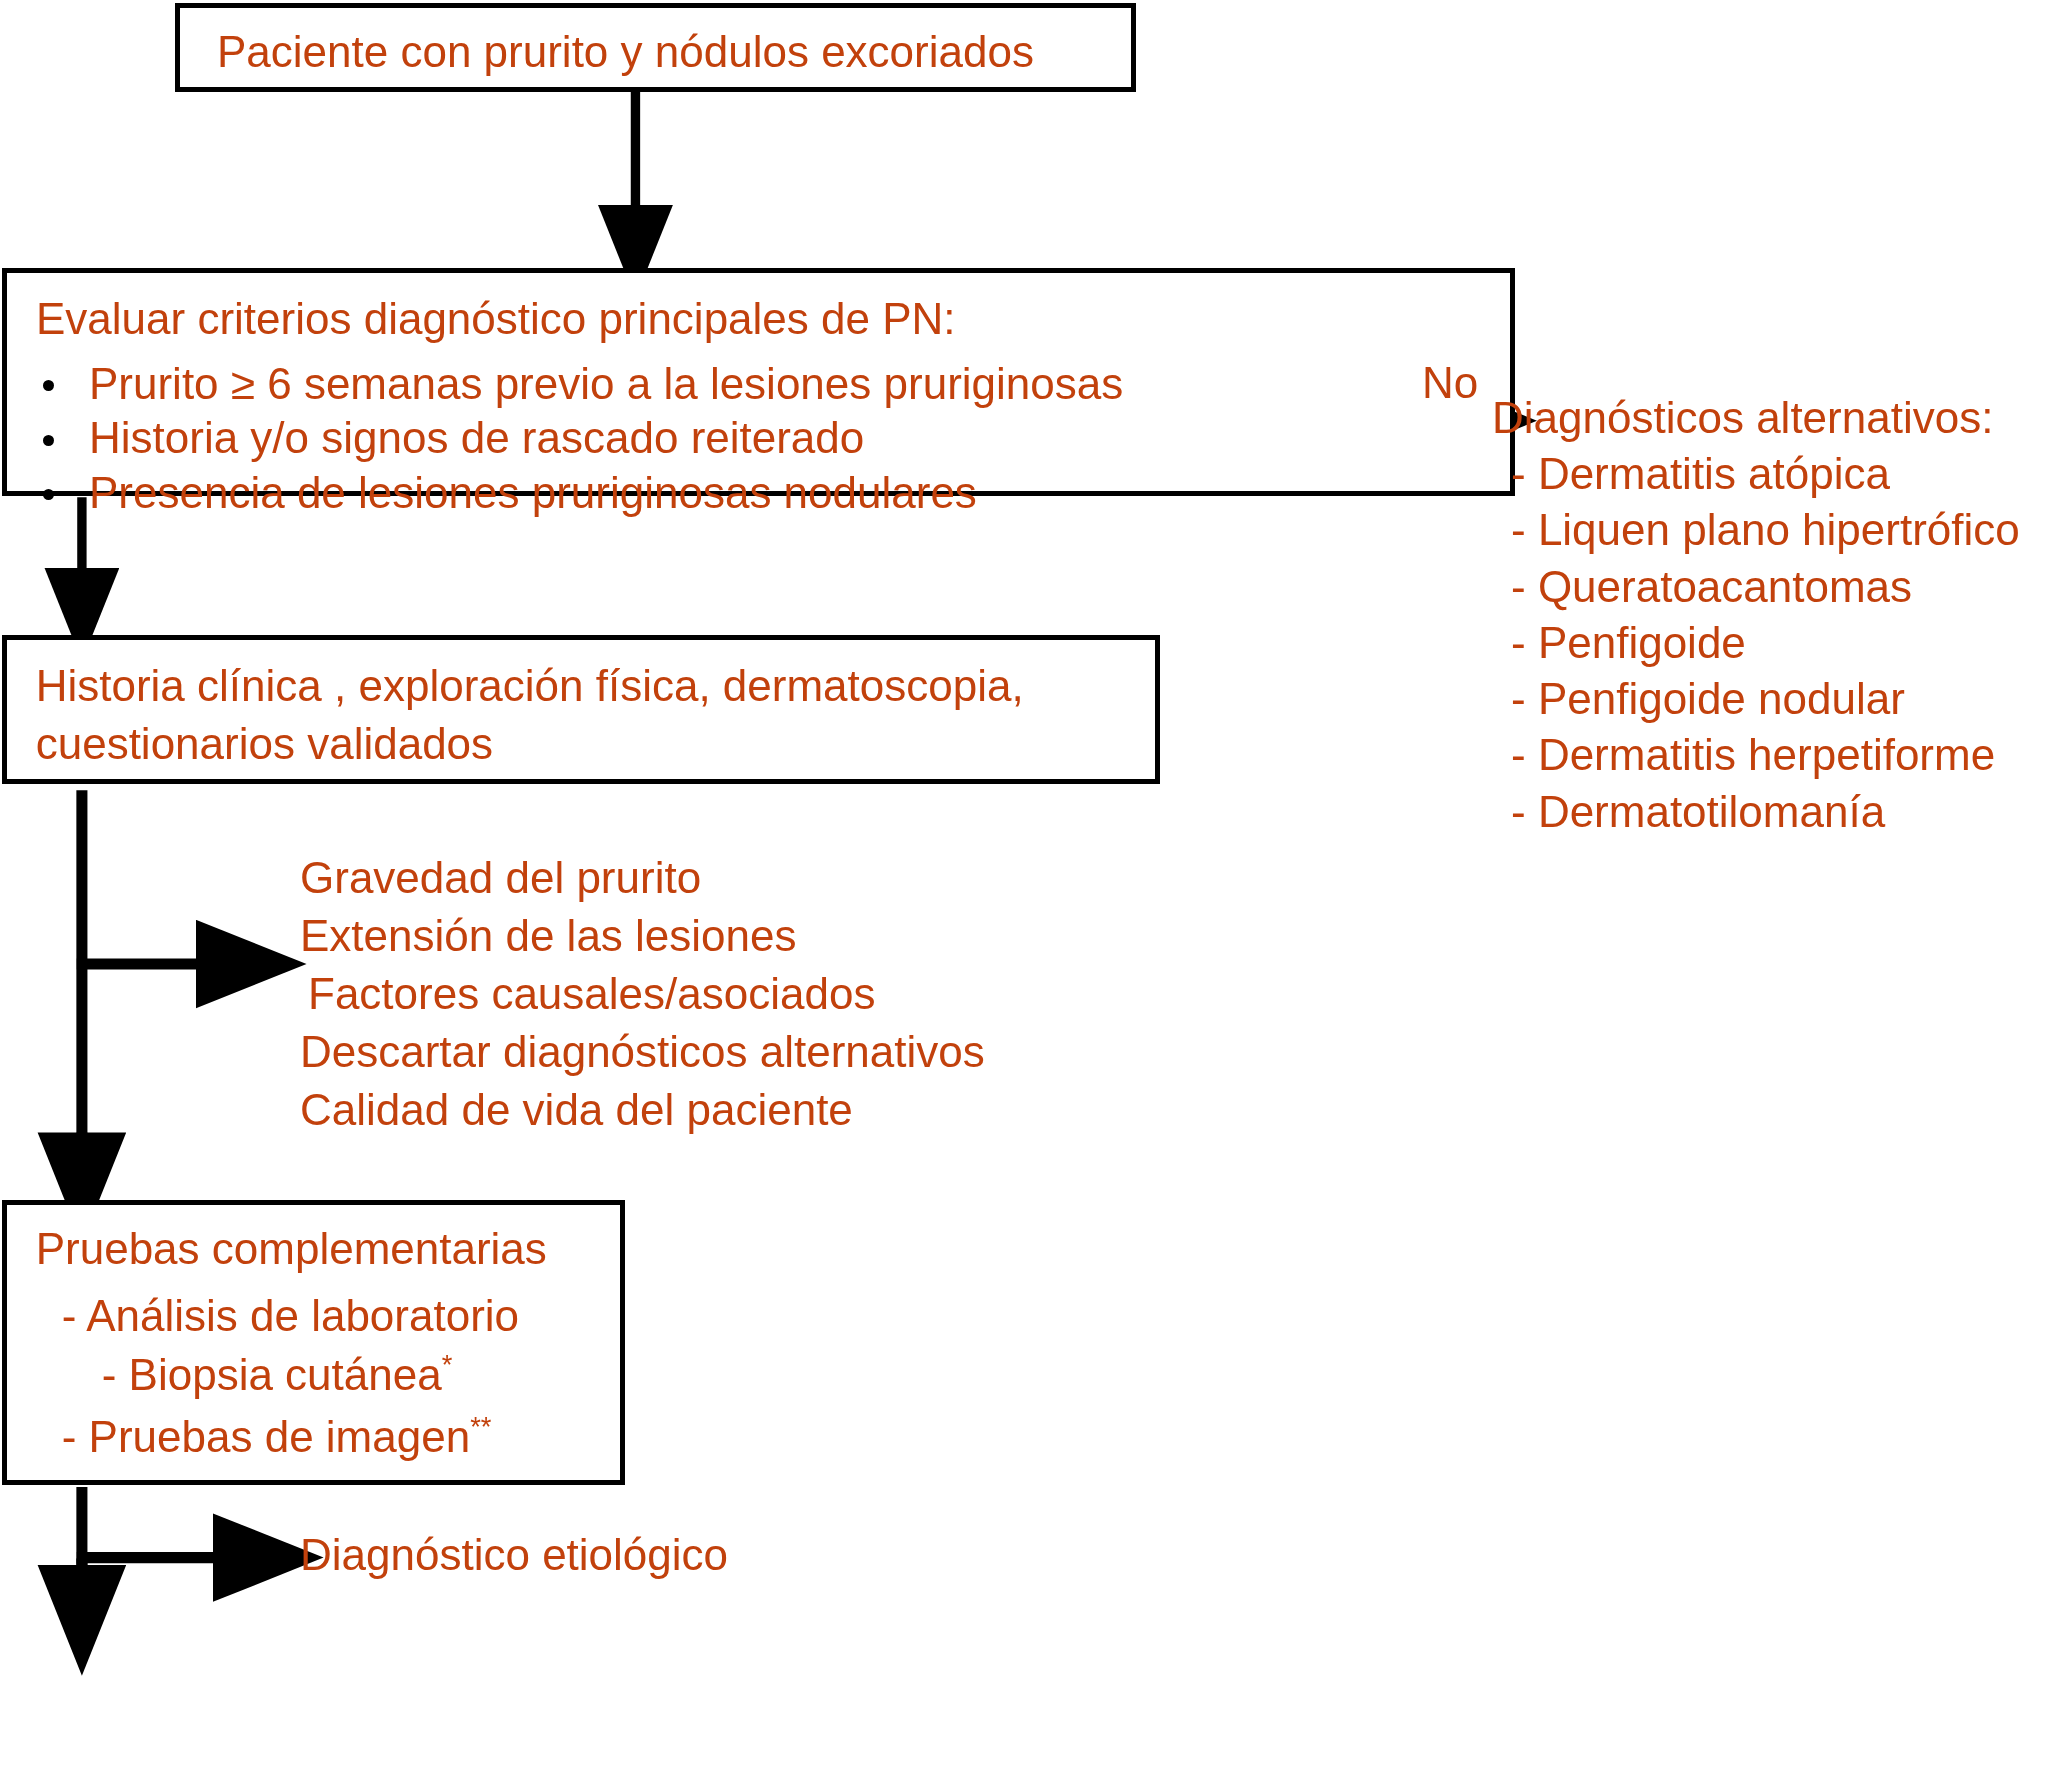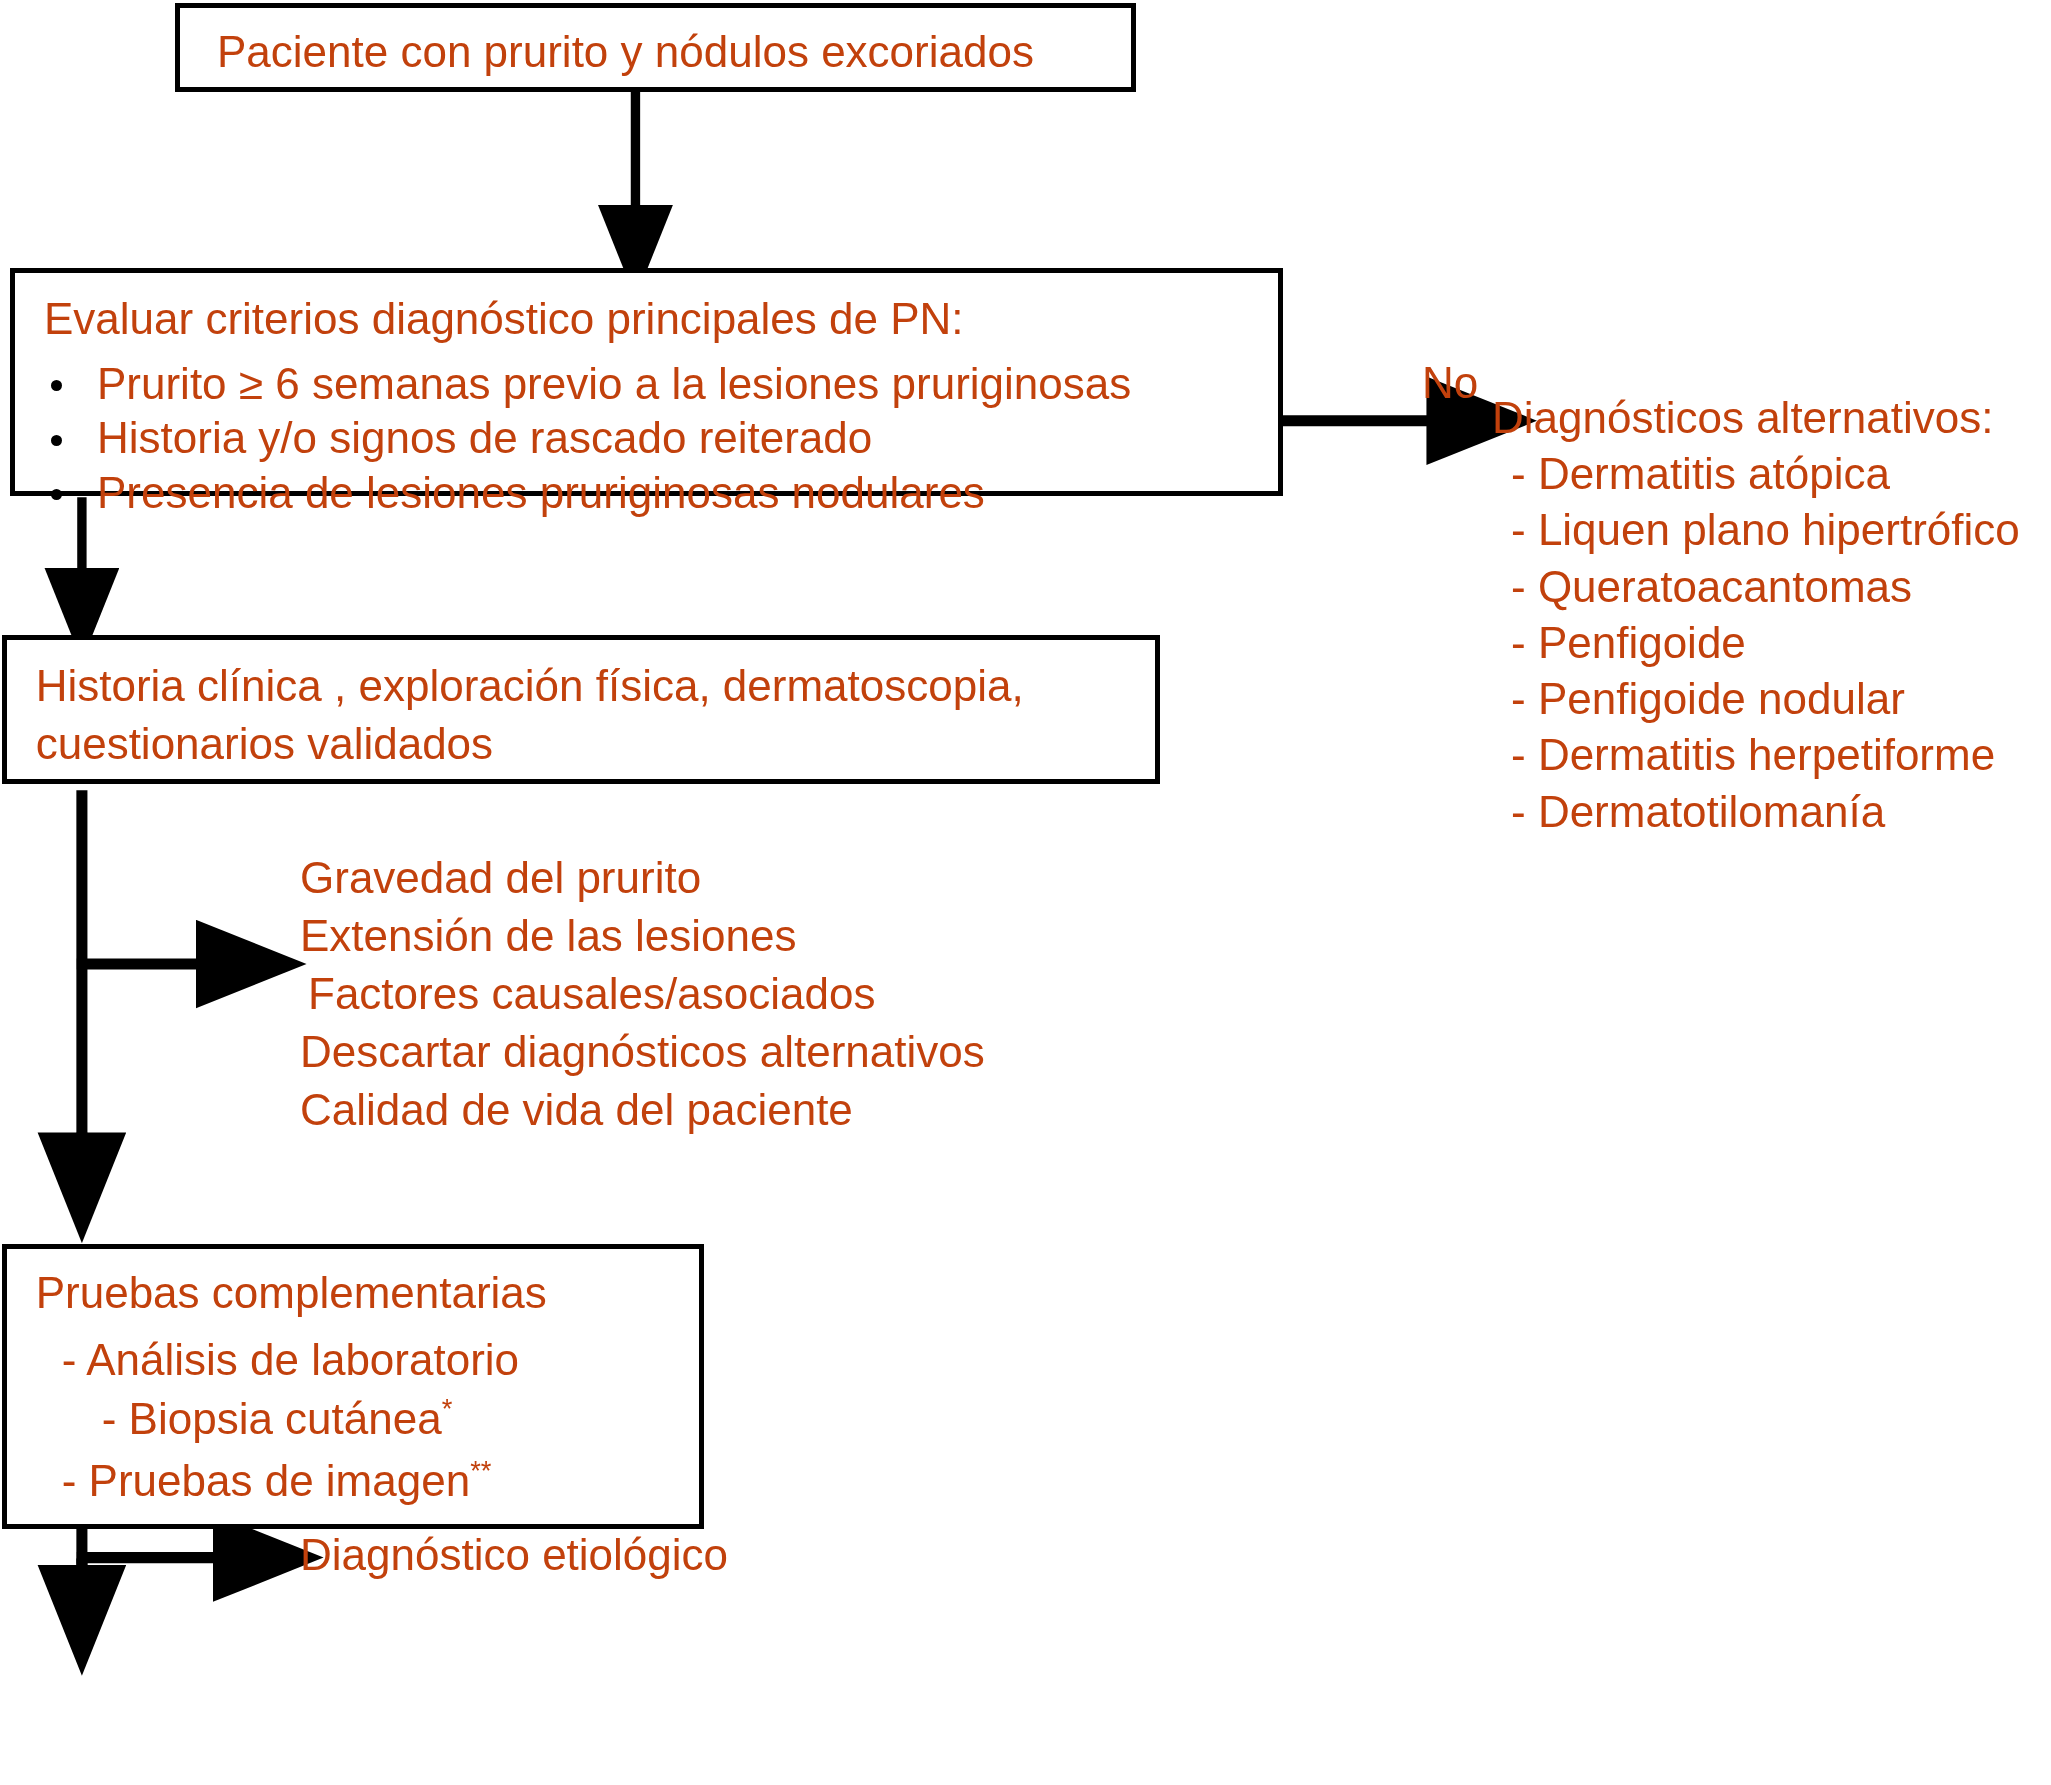--- a/index.html
+++ b/index.html
@@ -68,21 +68,21 @@
     <line x1="96" y1="1746" x2="96" y2="1880" stroke="#000" stroke-width="13"></line>
     <line x1="96" y1="1830" x2="96" y2="1908" stroke="#000" stroke-width="13" marker-end="url(#ah)"></line>
 
     <line x1="90" y1="1829" x2="320" y2="1829" stroke="#000" stroke-width="13" marker-end="url(#ah)"></line>
   </svg>
 
   <div class="box" style="left:175px; top:2.6px; width:961px; height:89px;">
     <div class="txt f50" style="left:37px; top:22px;">Paciente con prurito y nódulos excoriados</div>
   </div>
 
-  <div class="box" style="left:10px; top:268px; width:1273px; height:228px;">
+  <div class="box" style="left:2px; top:268px; width:1513px; height:228px;">
     <div class="txt f50" style="left:29px; top:24px;">Evaluar criterios diagnóstico principales de PN:</div>
 
     <span class="bullet" style="left:36px; top:107px;"></span>
     <div class="txt f50" style="left:82px; top:89px;">Prurito ≥ 6 semanas previo a la lesiones pruriginosas</div>
 
     <span class="bullet" style="left:36px; top:162px;"></span>
     <div class="txt f50" style="left:82px; top:143px;">Historia y/o signos de rascado reiterado</div>
 
     <span class="bullet" style="left:36px; top:216px;"></span>
     <div class="txt f50" style="left:82px; top:198px;">Presencia de lesiones pruriginosas nodulares</div>
@@ -107,21 +107,21 @@
   </div>
 
   <div style="position:absolute; left:300px; top:856px; width:767px;">
     <div class="txt f50" style="left:0px; top:0px;">Gravedad del prurito</div>
     <div class="txt f50" style="left:0px; top:58px;">Extensión de las lesiones</div>
     <div class="txt f50" style="left:8px; top:116px;">Factores causales/asociados</div>
     <div class="txt f50" style="left:0px; top:174px;">Descartar diagnósticos alternativos</div>
     <div class="txt f50" style="left:0px; top:232px;">Calidad de vida del paciente</div>
   </div>
 
-  <div class="box" style="left:1.7px; top:1244px; width:702px; height:285px;">
+  <div class="box" style="left:1.7px; top:1200px; width:623px; height:285px;">
     <div class="txt f50" style="left:29px; top:22px;">Pruebas complementarias</div>
 
     <div class="txt f50" style="left:55px; top:89px;"><span>- Análisis de laboratorio</span><sup></sup></div>
 
     <div class="txt f50" style="left:55px; top:148px;margin-left:40px;"><span>- Biopsia cutánea</span><sup>*</sup></div>
 
     <div class="txt f50" style="left:55px; top:210px;"><span>- Pruebas de imagen</span><sup>**</sup></div>
   </div>
 
   <div class="txt f50" style="left:300px; top:1533px;">Diagnóstico etiológico</div>

